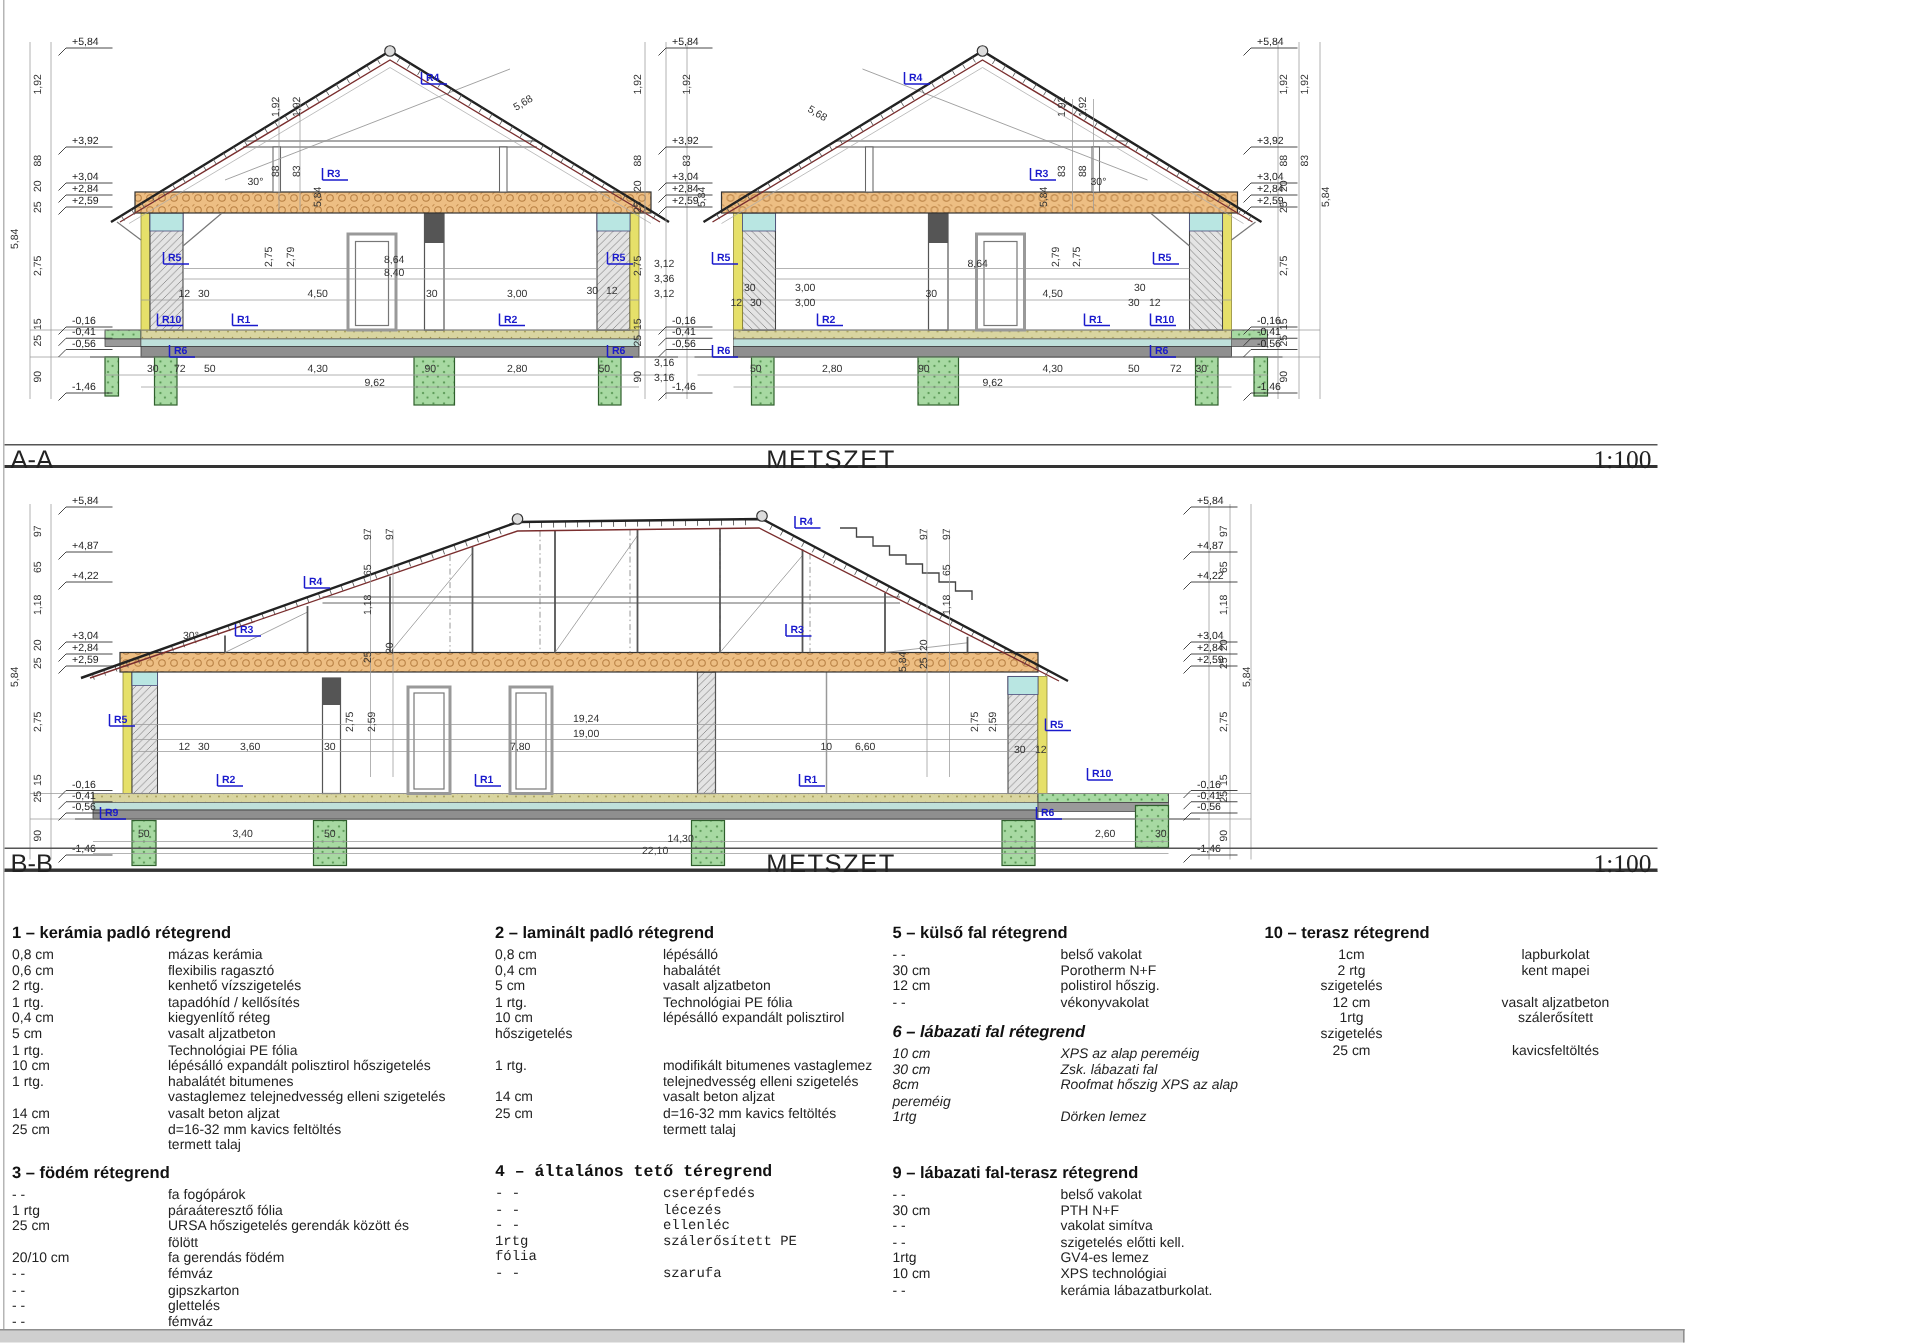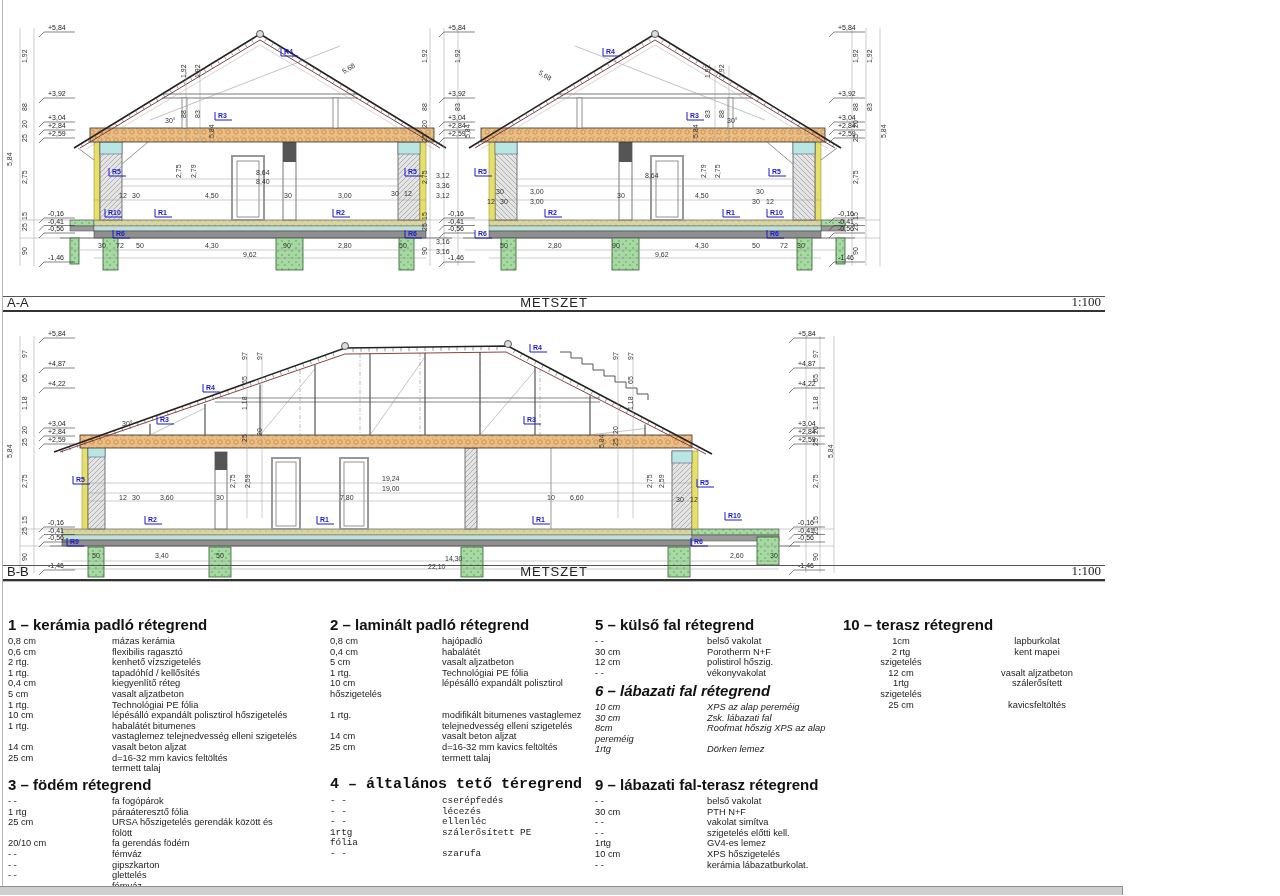--- a/index.html
+++ b/index.html
@@ -1,28 +1,28 @@
 <!DOCTYPE html>
 <html><head>
 <meta charset="utf-8">
 <style>
   html,body{margin:0;padding:0;background:#fff;width:1280px;height:896px;overflow:hidden;
     font-family:"Liberation Sans", sans-serif;}
   #sheet{position:relative;width:1280px;height:896px;background:#fff;}
   #left-border{position:absolute;left:2px;top:0;width:1px;height:886px;background:#b5b5b5;}
   svg{position:absolute;left:0;}
   .titlebar{position:absolute;left:3px;width:1102px;height:16px;border-top:1px solid #555;
-    border-bottom:2px solid #333;display:flex;align-items:flex-end;font-size:13px;color:#222;
+    border-bottom:2px solid #333;display:flex;align-items:flex-start;font-size:17px;color:#222;
     padding:0 4px;box-sizing:border-box;}
   .titlebar .tb-label{width:180px;text-align:left;}
   .titlebar .tb-title{flex:1;text-align:center;letter-spacing:1px;}
   .titlebar .tb-scale{width:180px;text-align:right;font-family:Liberation Serif, serif;}
   .legend-col{position:absolute;top:616px;}
   .legend-block{position:absolute;left:0;right:0;}
-  .legend-title{font-size:15px;font-weight:bold;color:#111;margin-bottom:3px;white-space:nowrap;}
+  .legend-title{font-size:11px;font-weight:bold;color:#111;margin-bottom:3px;white-space:nowrap;}
   .legend-row{display:grid;font-size:9.3px;color:#222;line-height:10.6px;min-height:10.6px;}
   .legend-row .lv{white-space:nowrap;}
   .legend-row .ld{white-space:normal;}
   #col-0{left:8px;width:318px;}   #col-0 .legend-row{grid-template-columns:104px 1fr;}
   #col-1{left:330px;width:262px;} #col-1 .legend-row{grid-template-columns:112px 1fr;}
   #col-2{left:595px;width:246px;} #col-2 .legend-row{grid-template-columns:112px 1fr;}
   #col-3{left:843px;width:272px;} #col-3 .legend-row{grid-template-columns:116px 1fr;text-align:center;}
   #hscrollbar{position:absolute;left:0;top:886px;width:1123px;height:9px;background:#cfcfcf;
     border-top:1px solid #8f8f8f;border-right:1px solid #8f8f8f;box-sizing:border-box;}
   text{font-family:"Liberation Sans", sans-serif;}
@@ -846,21 +846,21 @@
             <span class="lv">- -</span>
             <span class="ld">fémváz</span>
           </div>
         </div>
       </div>
       <div class="legend-col" id="col-1">
         <div class="legend-block" style="top: 0px;">
           <div class="legend-title">2 –  laminált padló rétegrend</div>
           <div class="legend-row">
             <span class="lv">0,8 cm</span>
-            <span class="ld">hajópadló</span>
+            <span class="ld">lépésálló</span>
           </div>
           <div class="legend-row">
             <span class="lv">0,4 cm</span>
             <span class="ld">habalátét</span>
           </div>
           <div class="legend-row">
             <span class="lv">5 cm</span>
             <span class="ld">vasalt aljzatbeton</span>
           </div>
           <div class="legend-row">
@@ -988,21 +988,21 @@
           <div class="legend-row">
             <span class="lv">- -</span>
             <span class="ld">szigetelés előtti kell.</span>
           </div>
           <div class="legend-row">
             <span class="lv">1rtg</span>
             <span class="ld">GV4-es lemez</span>
           </div>
           <div class="legend-row">
             <span class="lv">10 cm</span>
-            <span class="ld">XPS hőszigetelés</span>
+            <span class="ld">XPS technológiai</span>
           </div>
           <div class="legend-row">
             <span class="lv">- -</span>
             <span class="ld">kerámia lábazatburkolat.</span>
           </div>
         </div>
       </div>
       <div class="legend-col" id="col-3">
         <div class="legend-block" style="top: 0px;">
           <div class="legend-title">10 –  terasz rétegrend</div>

